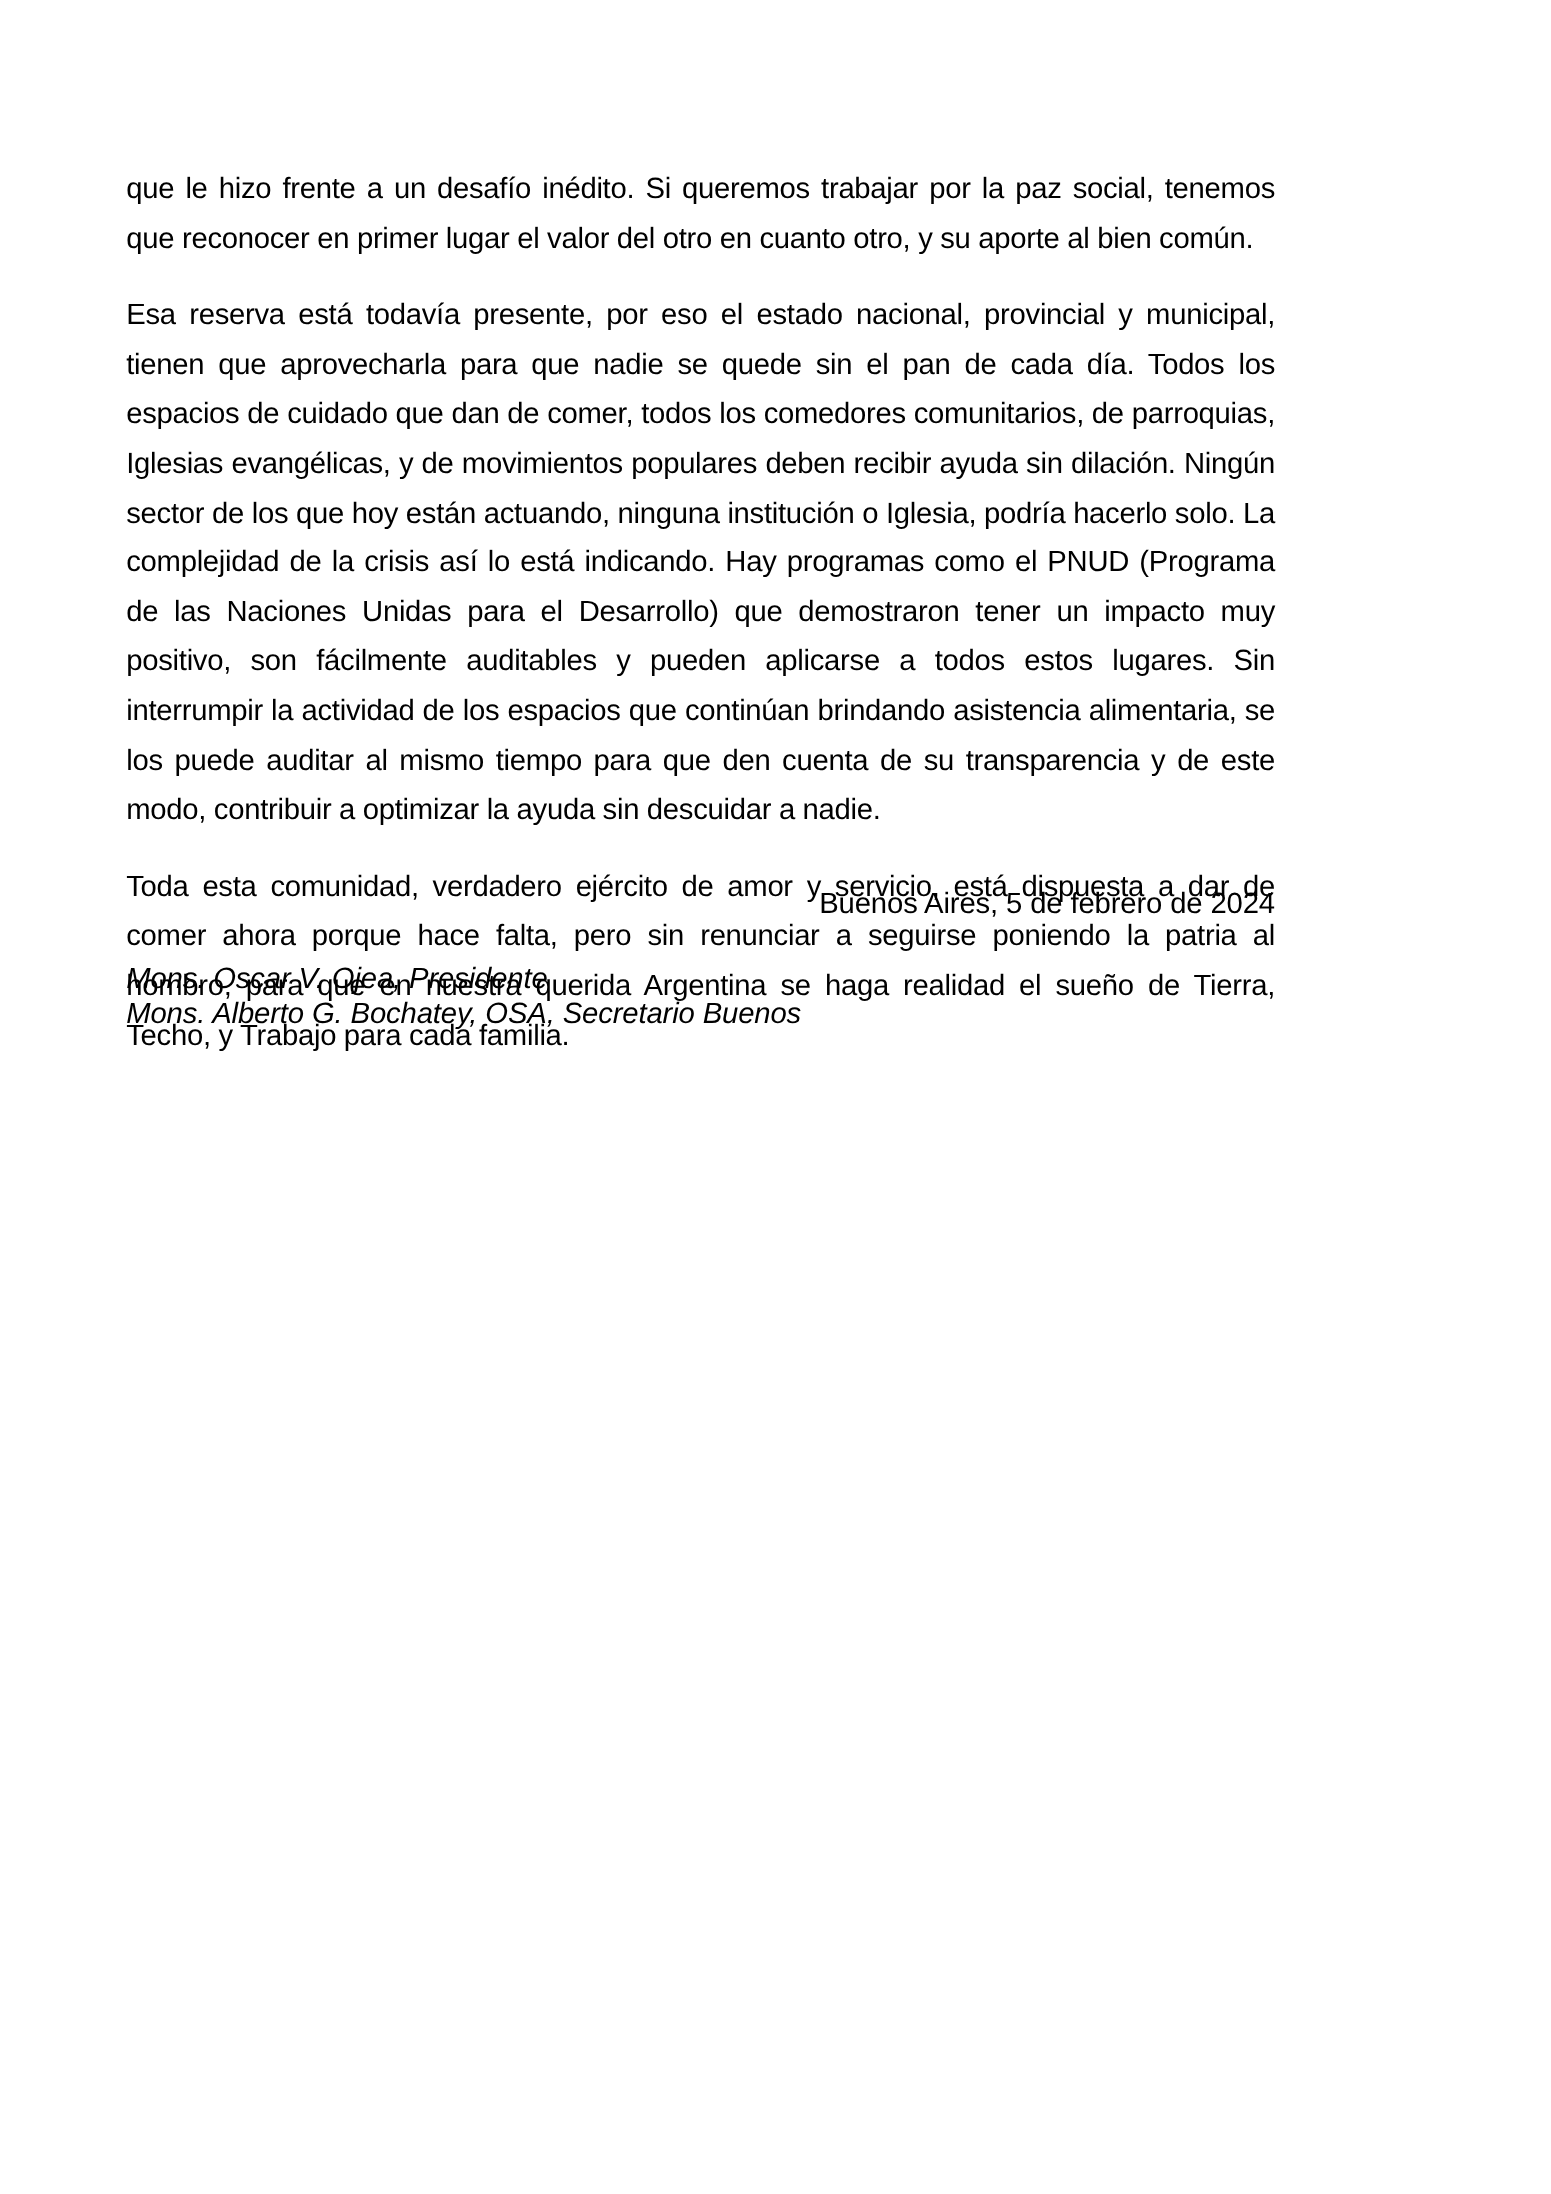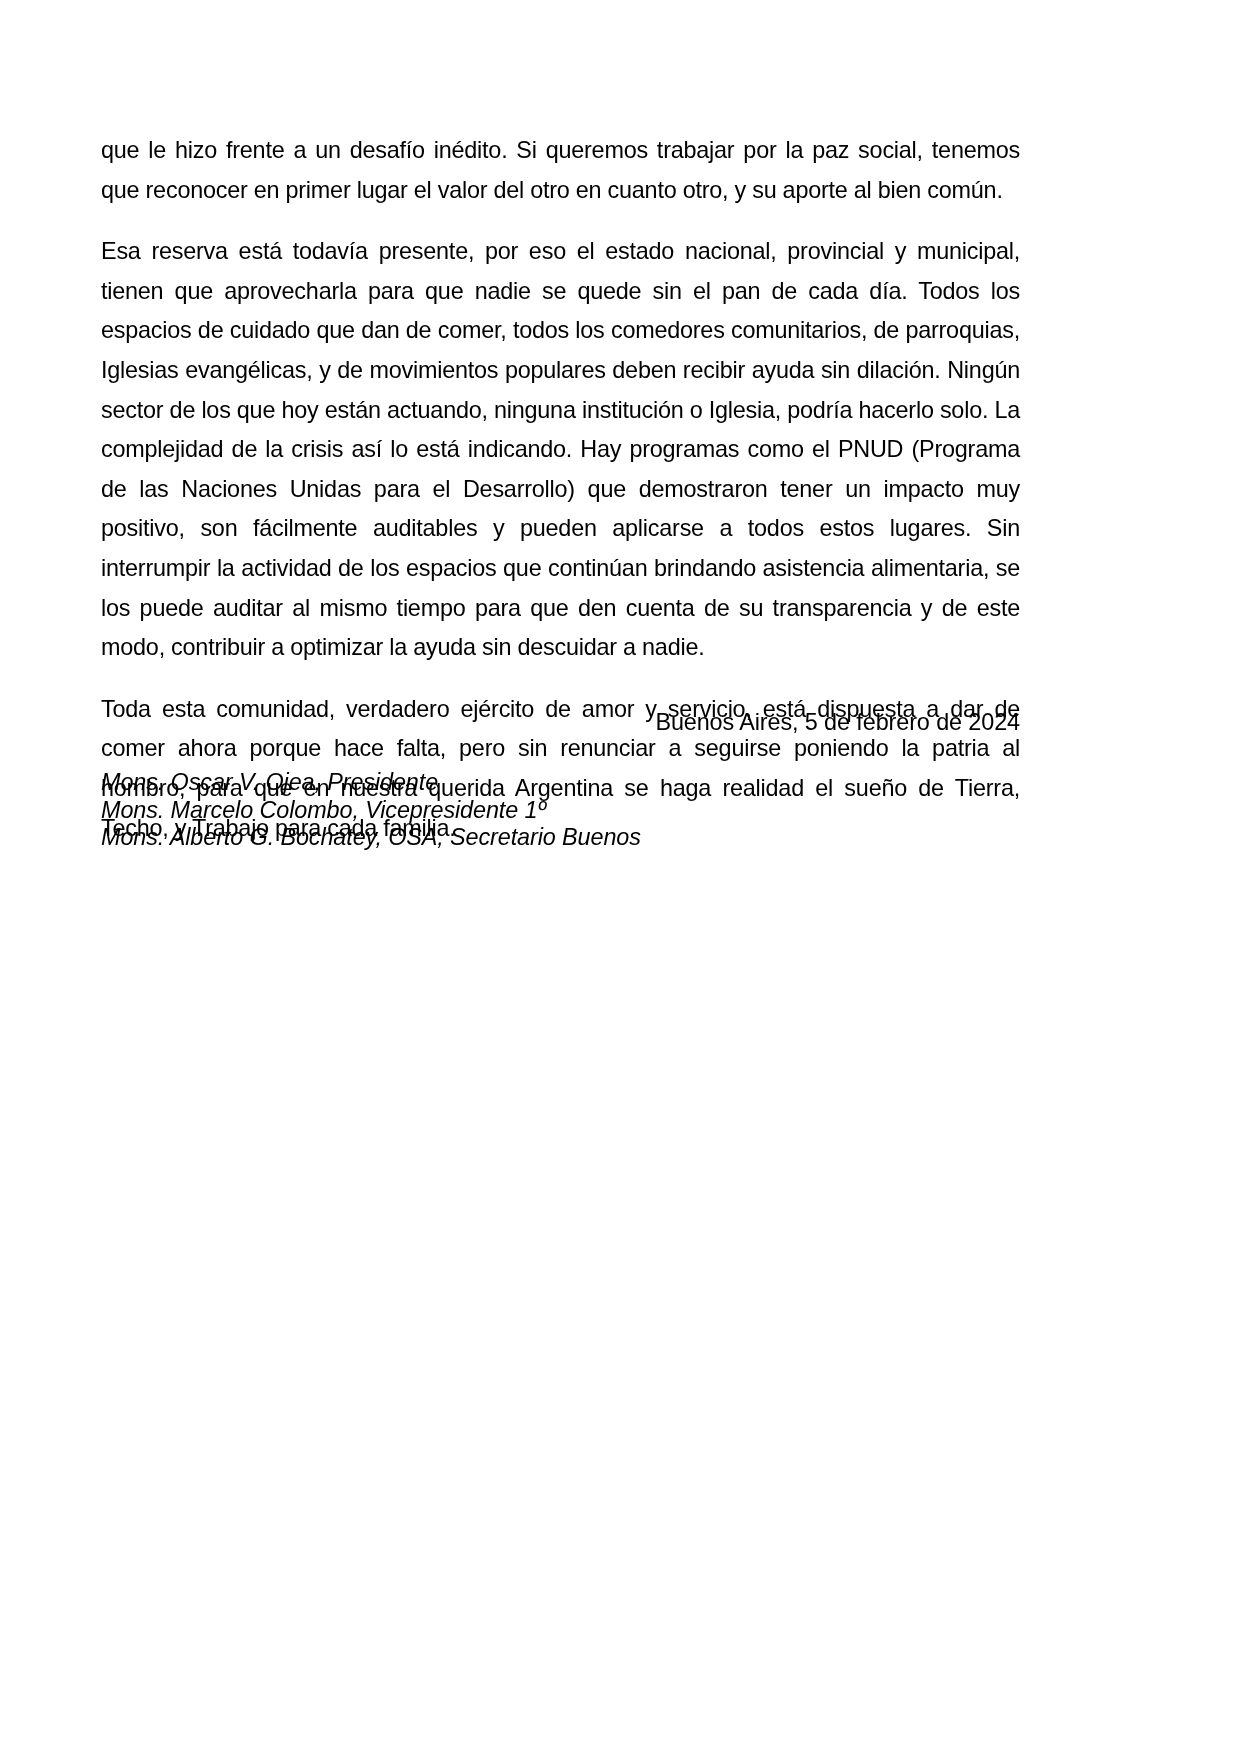--- a/index.html
+++ b/index.html
@@ -78,18 +78,17 @@
   <div class="content">
     <p class="para">que le hizo frente a un desafío inédito. Si queremos trabajar por la paz social, tenemos que reconocer en primer lugar el valor del otro en cuanto otro, y su aporte al bien común.</p>
     <p class="para">Esa reserva está todavía presente, por eso el estado nacional, provincial y municipal, tienen que aprovecharla para que nadie se quede sin el pan de cada día. Todos los espacios de cuidado que dan de comer, todos los comedores comunitarios, de parroquias, Iglesias evangélicas, y de movimientos populares deben recibir ayuda sin dilación. Ningún sector de los que hoy están actuando, ninguna institución o Iglesia, podría hacerlo solo. La complejidad de la crisis así lo está indicando. Hay programas como el PNUD (Programa de las Naciones Unidas para el Desarrollo) que demostraron tener un impacto muy positivo, son fácilmente auditables y pueden aplicarse a todos estos lugares. Sin interrumpir la actividad de los espacios que continúan brindando asistencia alimentaria, se los puede auditar al mismo tiempo para que den cuenta de su transparencia y de este modo, contribuir a optimizar la ayuda sin descuidar a nadie.</p>
     <p class="para">Toda esta comunidad, verdadero ejército de amor y servicio, está dispuesta a dar de comer ahora porque hace falta, pero sin renunciar a seguirse poniendo la patria al hombro, para que en nuestra querida Argentina se haga realidad el sueño de Tierra, Techo, y Trabajo para cada familia.</p>
   </div>
 
   <div class="sig-block">
     <p class="sig-date">Buenos Aires, 5 de febrero de 2024</p>
     <ul class="sig-names">
       <li class="sig-line">Mons. Oscar V. Ojea, Presidente</li>
-      <li class="sig-line">Mons. Marcelo Colombo, Vicepresidente 1º</li>
       <li class="sig-line">Mons. Alberto G. Bochatey, OSA, Secretario Buenos</li>
     </ul>
   </div>
 
 </div>
 
 </body></html>

